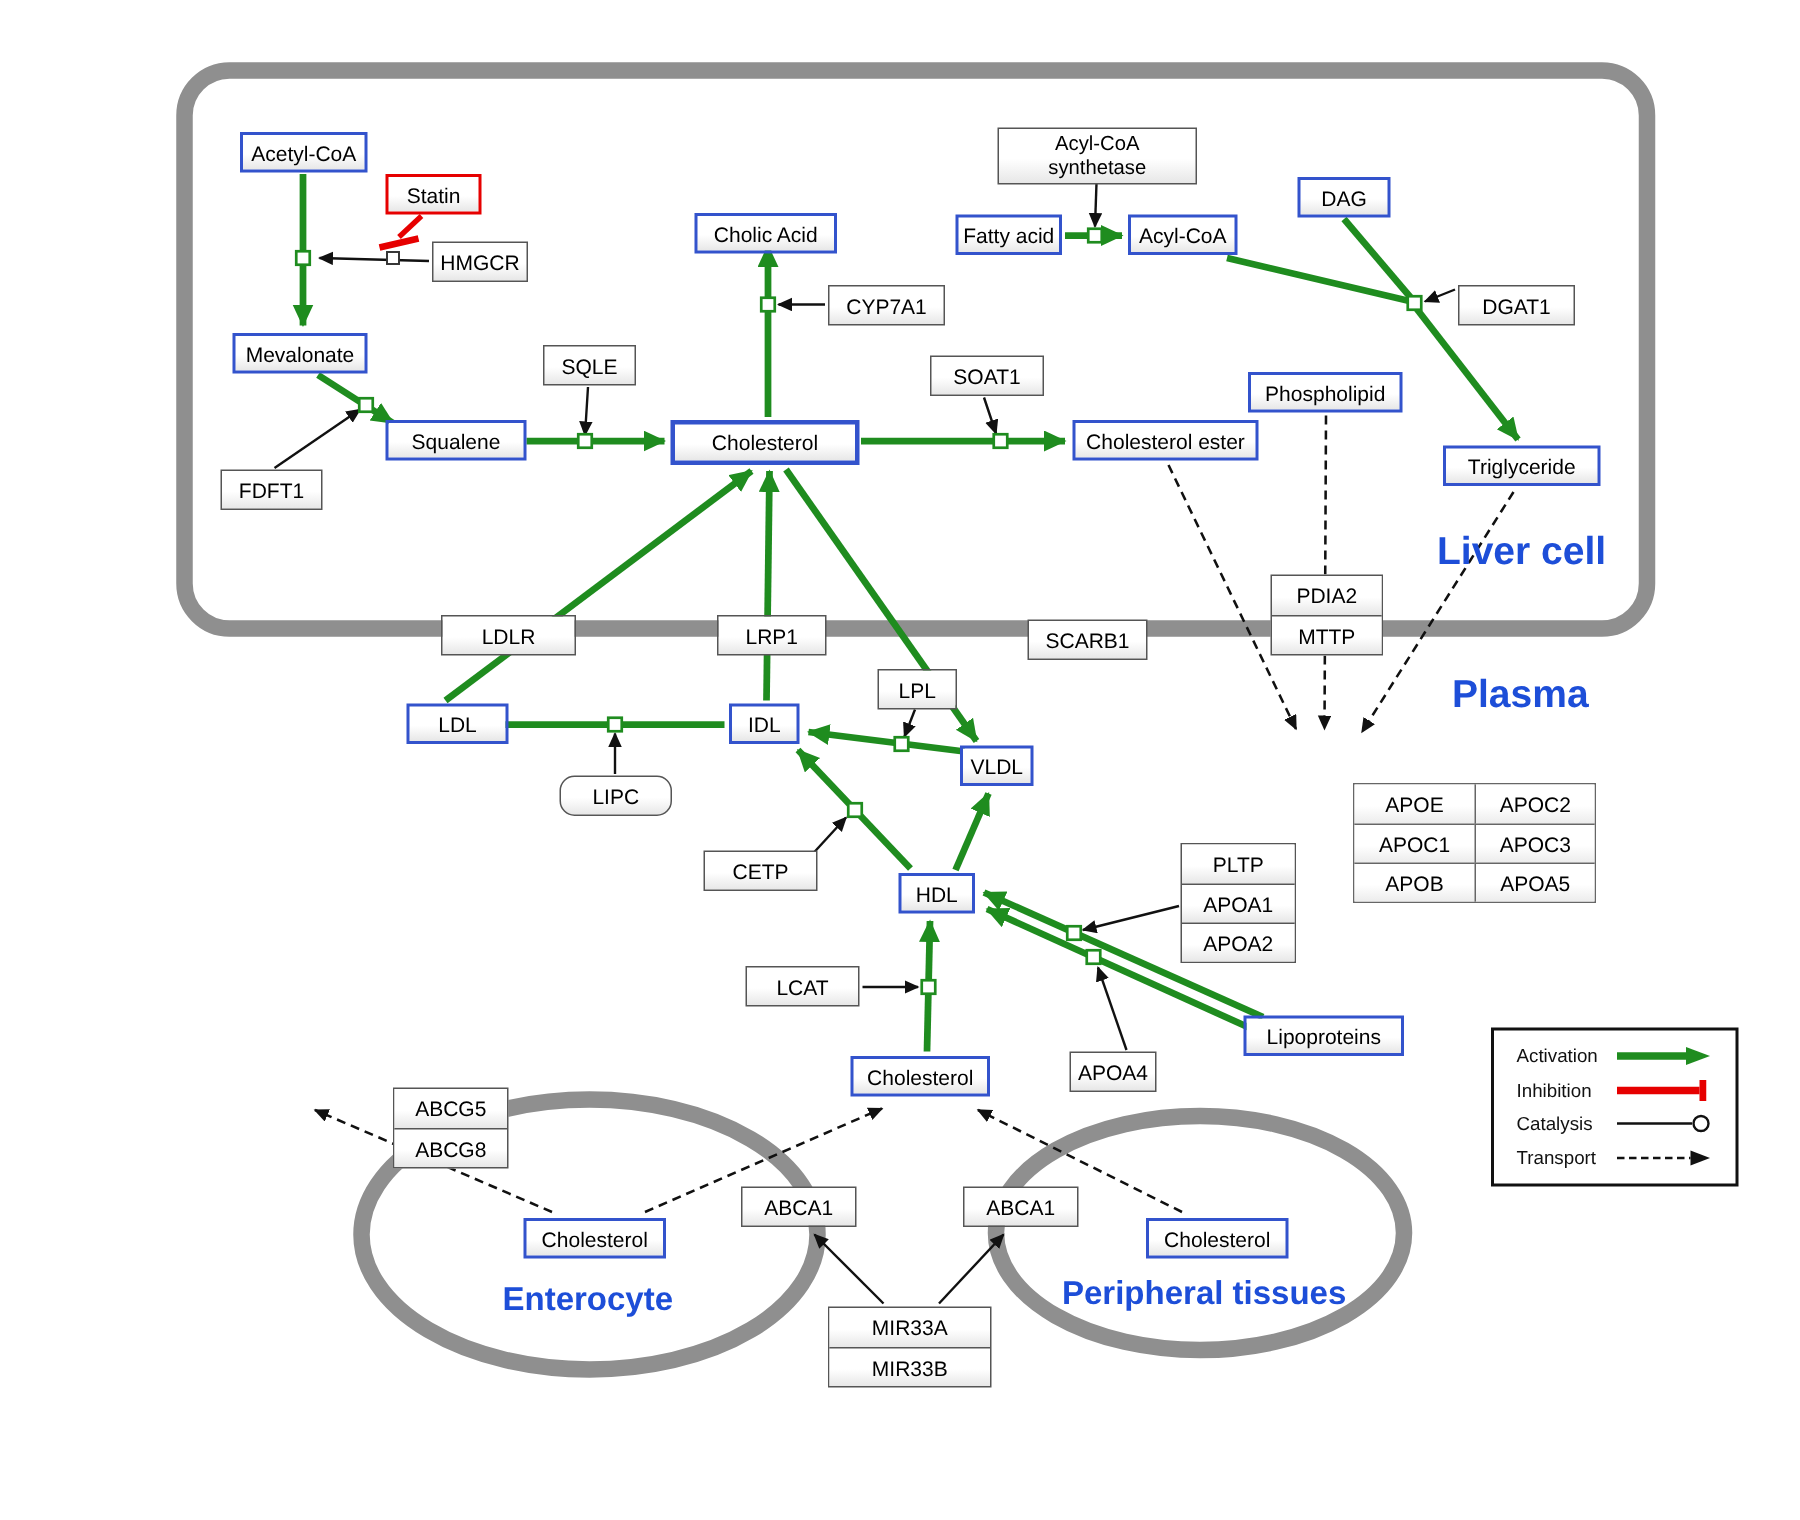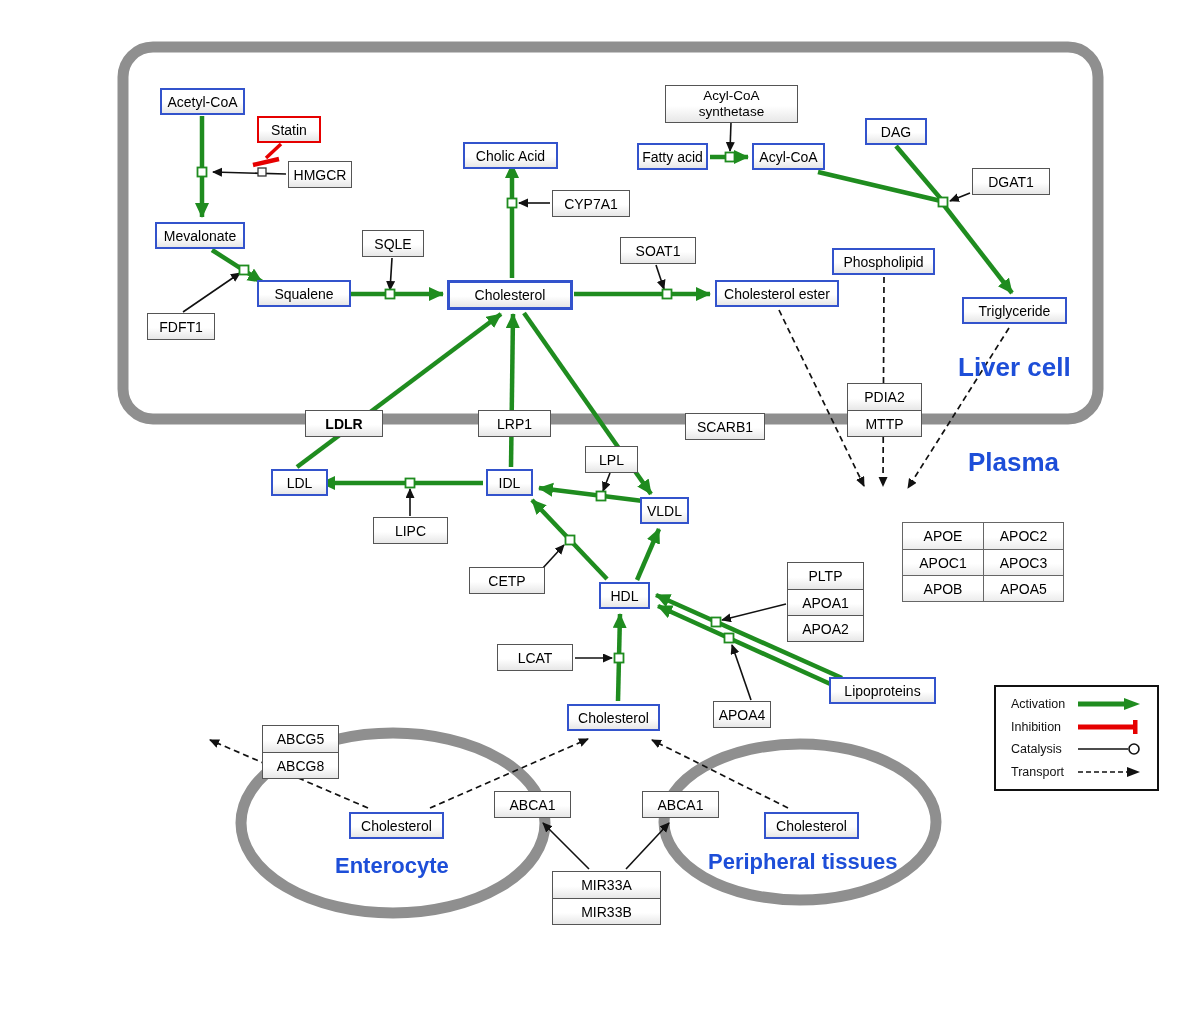--- a/index.html
+++ b/index.html
@@ -176,57 +176,57 @@
     </div>
   <div class="node plain tall" style="left:665px;top:85px;width:133px;">
       <span>Acyl-CoA synthetase</span>
     </div>
   <div class="node blue" style="left:752px;top:143px;width:73px;">
       <span>Acyl-CoA</span>
     </div>
   <div class="node blue" style="left:865px;top:118px;width:62px;">
       <span>DAG</span>
     </div>
-  <div class="node plain" style="left:972px;top:168px;width:78px;">
+  <div class="node plain" style="left:972px;top:190px;width:78px;">
       <span>DGAT1</span>
     </div>
   <div class="node blue" style="left:832px;top:248px;width:103px;">
       <span>Phospholipid</span>
     </div>
   <div class="node blue" style="left:962px;top:297px;width:105px;">
       <span>Triglyceride</span>
     </div>
 
   <div class="stack" style="left:847px;top:383px;width:75px;">
     <div class="cell">PDIA2</div>
     <div class="cell">MTTP</div>
   </div>
   <div class="node plain" style="left:685px;top:413px;width:80px;">
       <span>SCARB1</span>
     </div>
-  <div class="node plain" style="left:305px;top:410px;width:78px;font-weight:bold;">
+  <div class="node plain" style="left:294px;top:410px;width:90px;">
       <span>LDLR</span>
     </div>
   <div class="node plain" style="left:478px;top:410px;width:73px;">
       <span>LRP1</span>
     </div>
 
-  <div class="node blue" style="left:271px;top:469px;width:57px;">
+  <div class="node blue" style="left:271px;top:469px;width:68px;">
       <span>LDL</span>
     </div>
   <div class="node blue" style="left:486px;top:469px;width:47px;">
       <span>IDL</span>
     </div>
   <div class="node plain" style="left:585px;top:446px;width:53px;">
       <span>LPL</span>
     </div>
   <div class="node blue" style="left:640px;top:497px;width:49px;">
       <span>VLDL</span>
     </div>
-  <div class="node plain" style="left:373px;top:517px;width:75px;">
+  <div class="node plain" style="left:373px;top:517px;width:75px;border-radius:10px;">
       <span>LIPC</span>
     </div>
   <div class="node plain" style="left:469px;top:567px;width:76px;">
       <span>CETP</span>
     </div>
   <div class="node blue" style="left:599px;top:582px;width:51px;">
       <span>HDL</span>
     </div>
   <div class="node plain" style="left:497px;top:644px;width:76px;">
       <span>LCAT</span>

